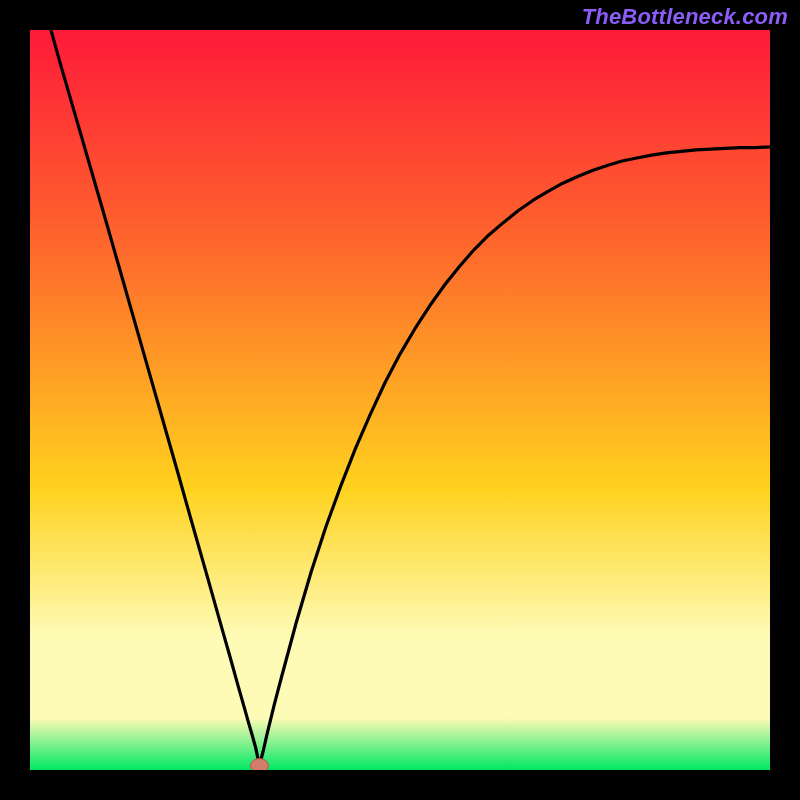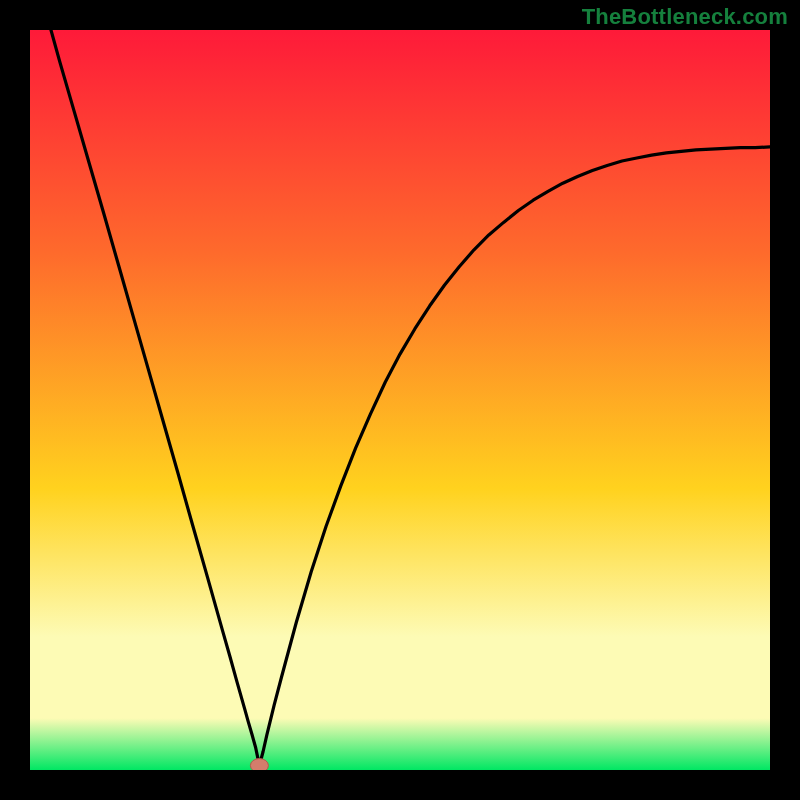--- a/index.html
+++ b/index.html
@@ -14,25 +14,26 @@
   .frame {
     position: relative;
     width: 800px;
     height: 800px;
     background: #000;
   }
   .attribution {
     position: absolute;
     top: 4px;
     right: 12px;
-    color: #15803d;
+    color: #8b5cf6;
     font-size: 22px;
     font-weight: 600;
     letter-spacing: 0.2px;
     user-select: none;
+    font-style: italic;
   }
   .plot-wrap {
     position: absolute;
     left: 30px;
     top: 30px;
     width: 740px;
     height: 740px;
   }
   svg {
     display: block;

